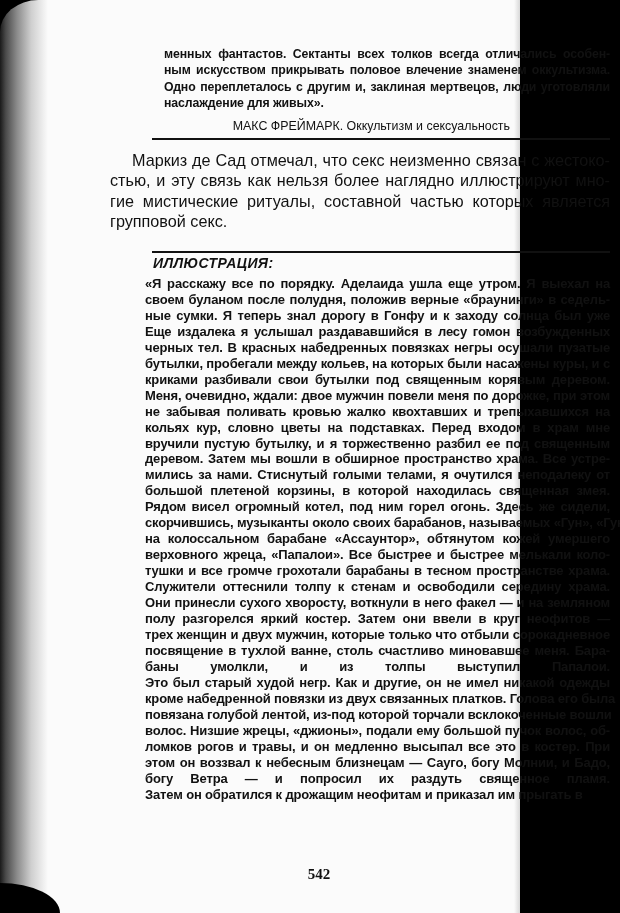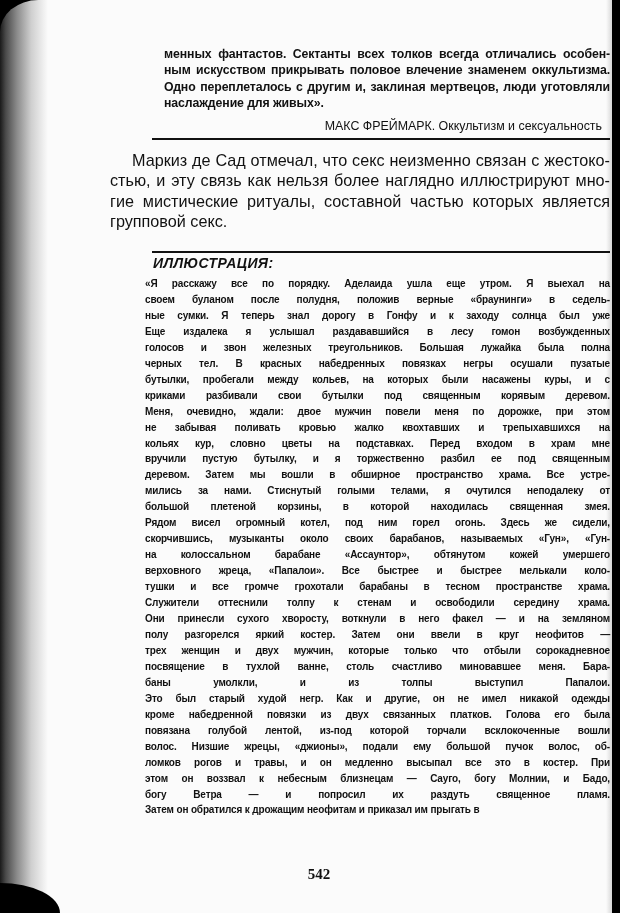--- a/index.html
+++ b/index.html
@@ -3,21 +3,21 @@
 <meta charset="utf-8">
 <style>
   html, body { margin: 0; padding: 0; }
   body {
     width: 620px; height: 913px; overflow: hidden; position: relative;
     background: #000;
     font-family: "Liberation Serif", "DejaVu Serif", serif;
     color: #111;
   }
   .page {
-    position: absolute; left: 0; top: 0; width: 612px; height: 913px;
+    position: absolute; left: 0; top: 0; width: 520px; height: 913px;
     background: #fbfbfb;
     border-top-left-radius: 48px 40px;
     border-bottom-left-radius: 60px 30px;
   }
   .spine-shadow {
     position: absolute; left: 0; top: 0; width: 48px; height: 913px;
     background: linear-gradient(to right, #1a1a1a 0%, #4a4a4a 12%, #8a8a8a 35%, #cfcfcf 65%, #fbfbfb 100%);
     border-top-left-radius: 48px 40px;
     border-bottom-left-radius: 60px 30px;
   }
@@ -49,21 +49,21 @@
   .body-para .line.last { text-align-last: left; }
   .rule2 { position: absolute; left: 152px; top: 251px; width: 458px; height: 2px; background: #111; }
   .ill-heading {
     position: absolute; left: 153px; top: 255px;
     font-family: "Liberation Sans", "DejaVu Sans", sans-serif;
     font-size: 14px; font-weight: bold; font-style: italic; letter-spacing: 0.4px; text-align: right;
   }
   .ill-text {
     position: absolute; left: 145px; top: 276px; width: 465px;
     font-family: "Liberation Sans", "DejaVu Sans", sans-serif;
-    font-size: 10px; line-height: 15.95px; font-weight: bold; letter-spacing: -0.15px;
+    font-size: 13px; line-height: 15.95px; font-weight: bold; letter-spacing: -0.15px;
   }
   .ill-text .line { display: block; text-align: justify; text-align-last: justify; white-space: nowrap; }
   .ill-text .line.last { text-align-last: left; }
   .page-number {
     position: absolute; left: 0; width: 620px; top: 866px; text-align: center;
     font-family: "Liberation Serif", "DejaVu Serif", serif;
     font-size: 15px; font-weight: bold; padding-left: 18px; box-sizing: border-box;
   }
   .corner-shadow {
     position: absolute; left: 0; bottom: 0; width: 60px; height: 30px;
@@ -94,21 +94,20 @@
   </div>
 
   <div class="rule2"></div>
   <div class="ill-heading">ИЛЛЮСТРАЦИЯ:</div>
 
   <div class="ill-text" id="ill-text">
       <span class="line">«Я расскажу все по порядку. Аделаида ушла еще утром. Я выехал на</span>
       <span class="line">своем буланом после полудня, положив верные «браунинги» в седель-</span>
       <span class="line">ные сумки. Я теперь знал дорогу в Гонфу и к заходу солнца был уже</span>
       <span class="line">Еще издалека я услышал раздававшийся в лесу гомон возбужденных</span>
-      <span class="line">голосов и звон железных треугольников. Большая лужайка была полна</span>
       <span class="line">черных тел. В красных набедренных повязках негры осушали пузатые</span>
       <span class="line">бутылки, пробегали между кольев, на которых были насажены куры, и с</span>
       <span class="line">криками разбивали свои бутылки под священным корявым деревом.</span>
       <span class="line">Меня, очевидно, ждали: двое мужчин повели меня по дорожке, при этом</span>
       <span class="line">не забывая поливать кровью жалко квохтавших и трепыхавшихся на</span>
       <span class="line">кольях кур, словно цветы на подставках. Перед входом в храм мне</span>
       <span class="line">вручили пустую бутылку, и я торжественно разбил ее под священным</span>
       <span class="line">деревом. Затем мы вошли в обширное пространство храма. Все устре-</span>
       <span class="line">мились за нами. Стиснутый голыми телами, я очутился неподалеку от</span>
       <span class="line">большой плетеной корзины, в которой находилась священная змея.</span>

